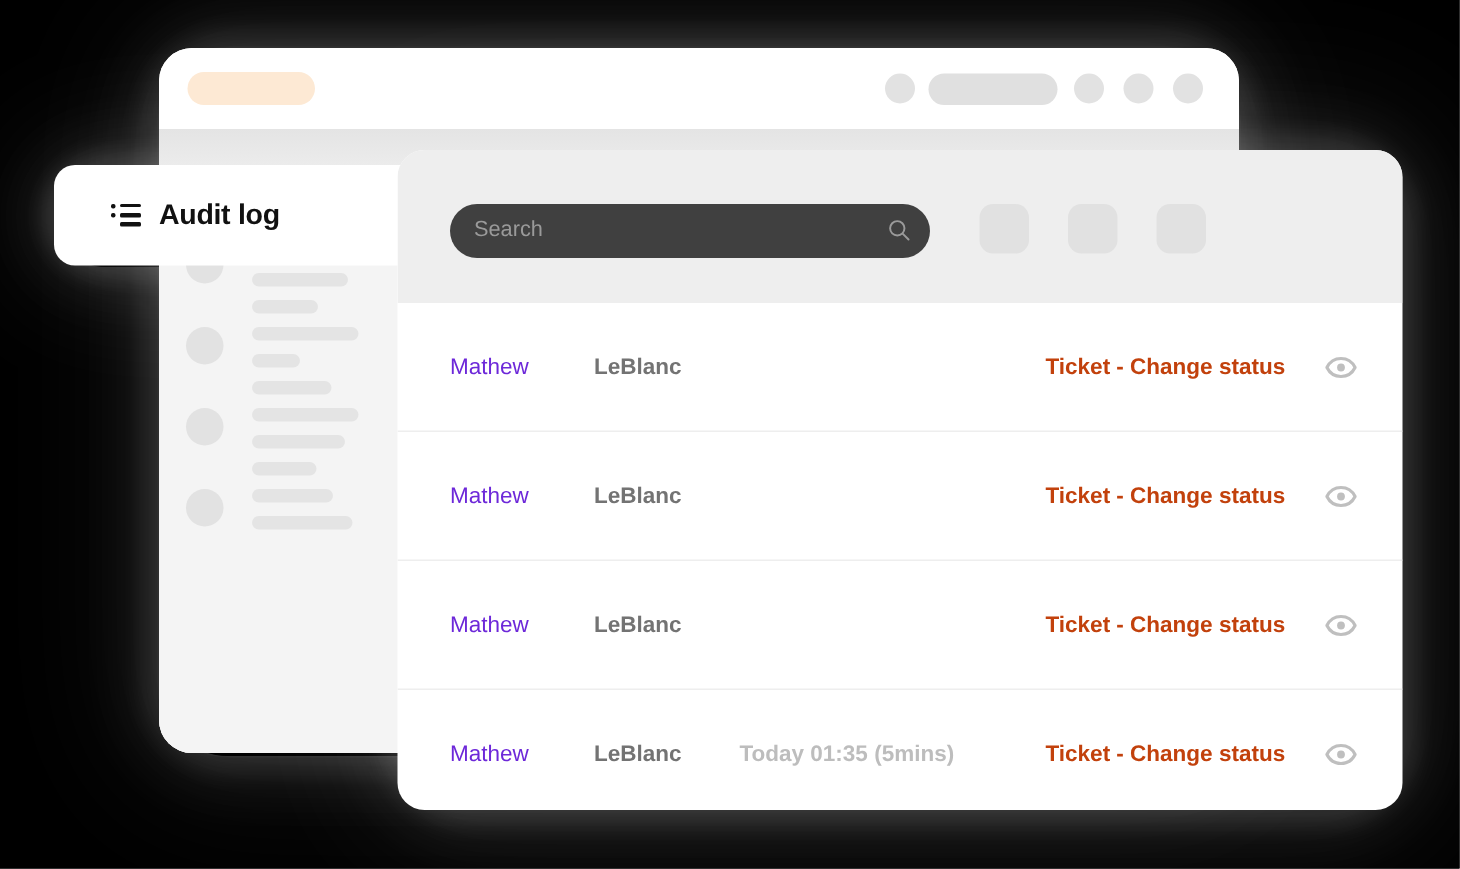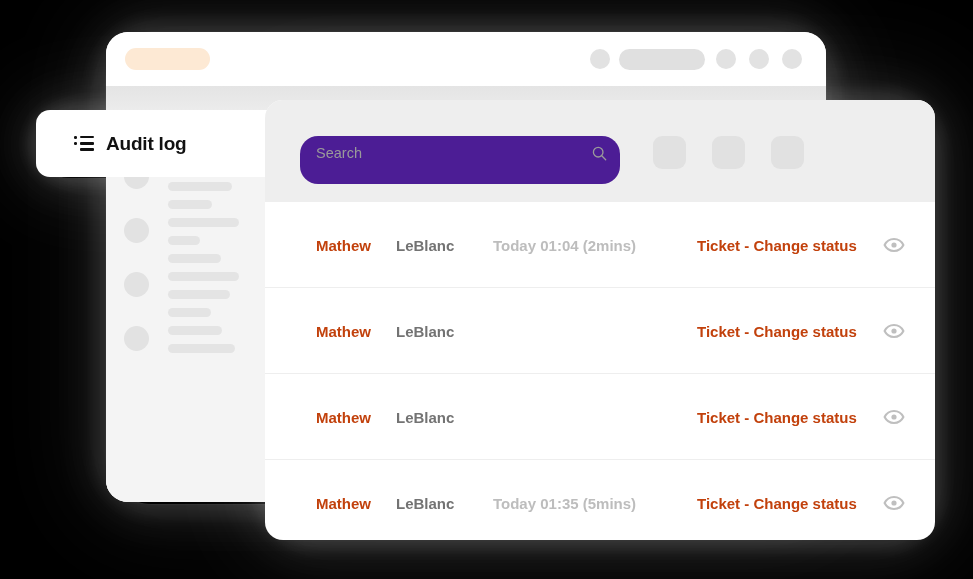--- a/index.html
+++ b/index.html
@@ -200,22 +200,22 @@
   }
   .table-header {
     position: absolute;
     left: 0; top: 0;
     width: 100%; height: 102px;
     background: #eeeeee;
   }
   .search-box {
     position: absolute;
     left: 35px; top: 36px;
-    width: 320px; height: 48px;
-    background: #4c1d95;
+    width: 320px; height: 36px;
+    background: #404040;
     border-radius: 18px;
   }
   .search-placeholder {
     position: absolute;
     left: 16px; top: 9px;
     font-size: 14.5px;
     color: #9a9a9a;
   }
   .search-icon {
     position: absolute;
@@ -245,21 +245,21 @@
     border-bottom: 1px solid #eeeeee;
   }
   .row:last-child { border-bottom: none; }
   .cell {
     position: absolute;
     top: 50%;
     transform: translateY(-50%);
     font-size: 15px;
     white-space: nowrap;
   }
-  .c-first  { left: 51px;  font-weight: 700; color: #c2410c; }
+  .c-first  { left: 35px;  font-weight: 400; color: #6d28d9; }
   .c-last   { left: 131px; font-weight: 700; color: #737373; }
   .c-time   { left: 228px; font-weight: 700; color: #bdbdbd; }
   .c-action { left: 432px; font-weight: 700; color: #c2410c; }
   .c-eye {
     left: 618px;
     width: 22px; height: 22px;
   }
   .eye-icon { display: block; }
 </style>
 </head>
@@ -341,21 +341,20 @@
       <div class="hdr-sq hdr-sq1"></div>
       <div class="hdr-sq hdr-sq2"></div>
       <div class="hdr-sq hdr-sq3"></div>
     </div>
 
     <div class="table-rows">
 
       <div class="row">
         <span class="cell c-first">Mathew</span>
         <span class="cell c-last">LeBlanc</span>
-        <span class="cell c-time">Today 01:04 (2mins)</span>
         <span class="cell c-action">Ticket - Change status</span>
         <span class="cell c-eye">
           <svg class="eye-icon" width="22" height="22" viewBox="0 0 22 22" fill="none">
             <path d="M1.6 11C3.6 7 7 5 11 5s7.4 2 9.4 6c-2 4-5.4 6-9.4 6s-7.4-2-9.4-6Z" stroke="#bfbfbf" stroke-width="2.1" stroke-linejoin="round"></path>
             <circle cx="11" cy="11" r="2.6" fill="#bfbfbf"></circle>
           </svg>
         </span>
       </div>
 
       <div class="row">

